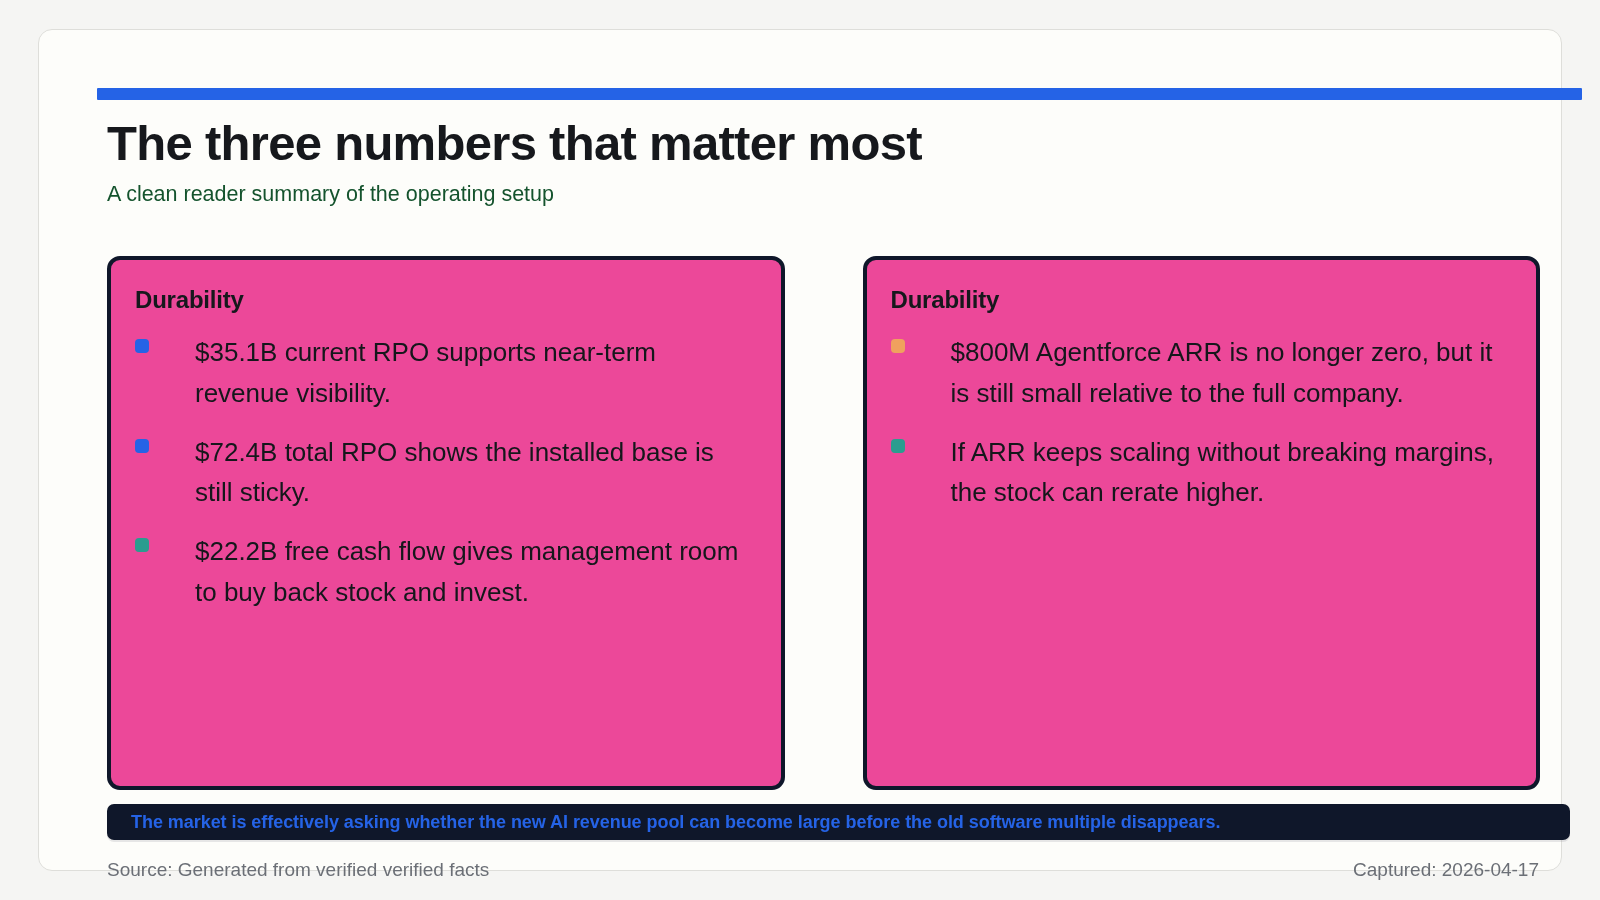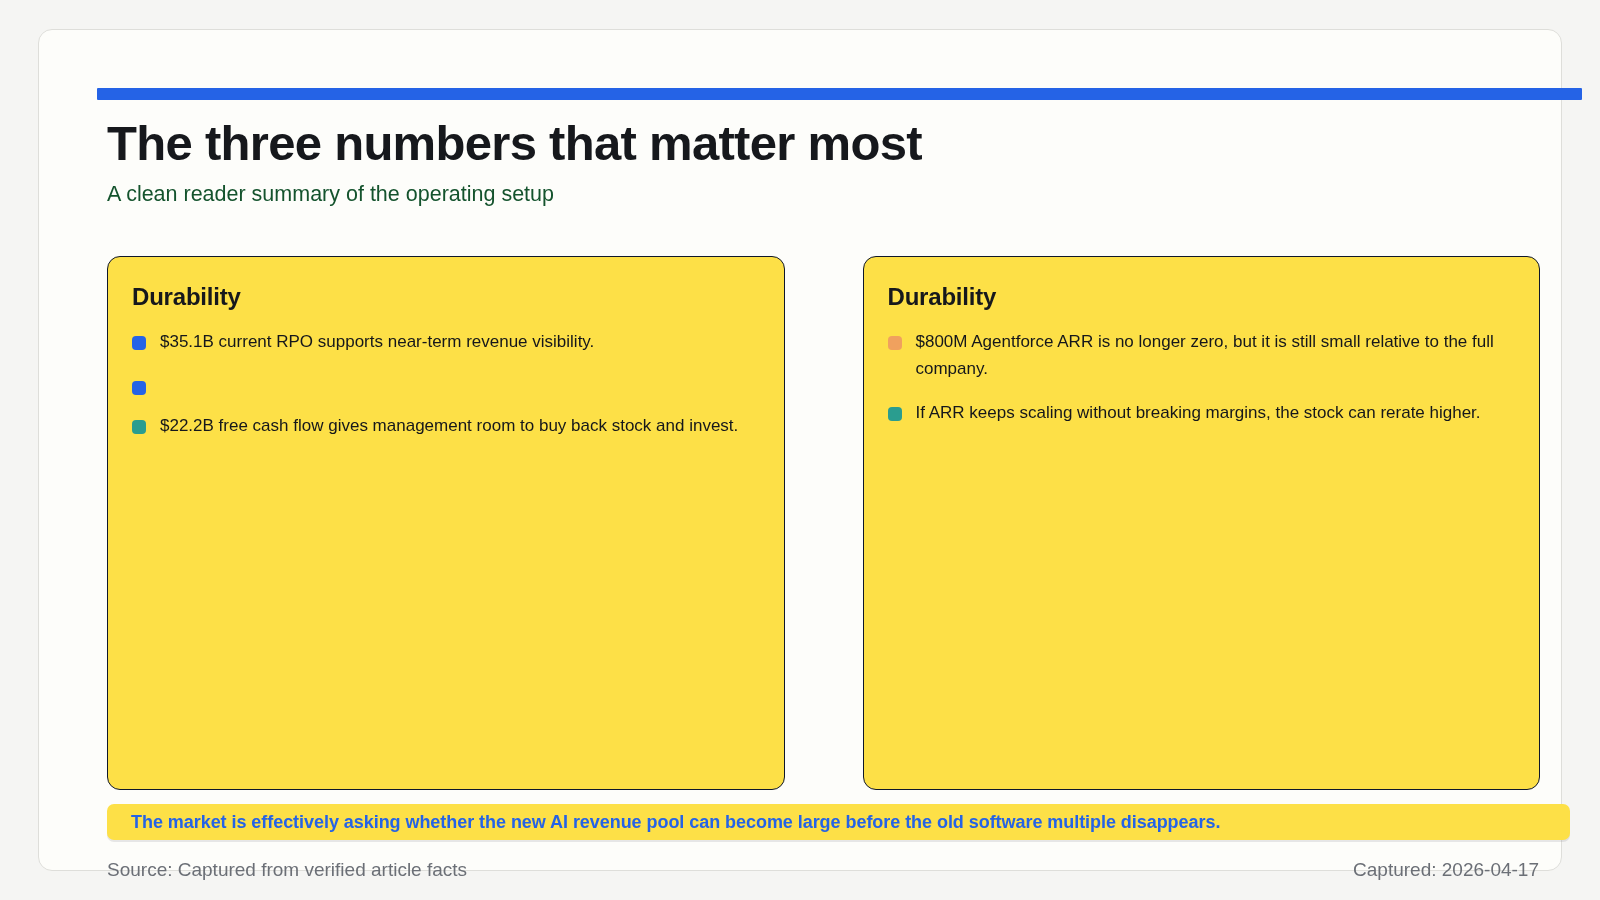--- a/index.html
+++ b/index.html
@@ -79,22 +79,22 @@
     top: 226px;
     width: 1433px;
     height: 534px;
     display: flex;
     gap: 78px;
   }
 
   .card {
     width: 690px;
     height: 534px;
-    background: #fde047;
-    border: 1px solid #0f172a;
+    background: #ec4899;
+    border: 4px solid #0f172a;
     border-radius: 13px;
     padding: 26px 24px 24px 24px;
   }
 
   .card-title {
     font-size: 24px;
     font-weight: bold;
     color: #16181c;
     letter-spacing: -0.2px;
     margin-bottom: 18px;
@@ -115,34 +115,35 @@
   .marker {
     flex: 0 0 auto;
     width: 14px;
     height: 14px;
     border-radius: 4px;
     margin-top: 7px;
     margin-right: 14px;
   }
 
   .bullet-text {
-    font-size: 17px;
+    font-size: 26px;
     line-height: 1.57;
     color: #15171b;
     max-width: 600px;
+    margin-left: 32px;
   }
 
   
   .callout {
     position: absolute;
     left: 68px;
     top: 774px;
     width: 1463px;
     height: 36px;
-    background: #fde047;
+    background: #0f172a;
     border-radius: 7px;
     display: flex;
     align-items: center;
     padding-left: 24px;
     box-shadow: 0 2px 0 0 rgba(130,130,140,0.18);
   }
 
   .callout-text {
     font-size: 18px;
     font-weight: bold;
@@ -186,20 +187,21 @@
 
       <div class="card">
         <div class="card-title">Durability</div>
         <ul class="bullets">
           <li class="bullet">
             <span class="marker" style="background: rgb(37, 99, 230);"></span>
             <span class="bullet-text">$35.1B current RPO supports near-term revenue visibility.</span>
           </li>
           <li class="bullet">
             <span class="marker" style="background: rgb(37, 99, 230);"></span>
+            <span class="bullet-text">$72.4B total RPO shows the installed base is still sticky.</span>
           </li>
           <li class="bullet">
             <span class="marker" style="background: rgb(42, 157, 143);"></span>
             <span class="bullet-text">$22.2B free cash flow gives management room to buy back stock and invest.</span>
           </li>
         </ul>
       </div>
 
       <div class="card">
         <div class="card-title">Durability</div>
@@ -215,18 +217,18 @@
         </ul>
       </div>
 
     </div>
 
     <div class="callout">
       <span class="callout-text">The market is effectively asking whether the new AI revenue pool can become large before the old software multiple disappears.</span>
     </div>
 
     <div class="footer">
-      <span class="footer-text">Source: Captured from verified article facts</span>
+      <span class="footer-text">Source: Generated from verified verified facts</span>
       <span class="footer-text">Captured: 2026-04-17</span>
     </div>
 
   </div>
 </div>
 
 </body></html>

